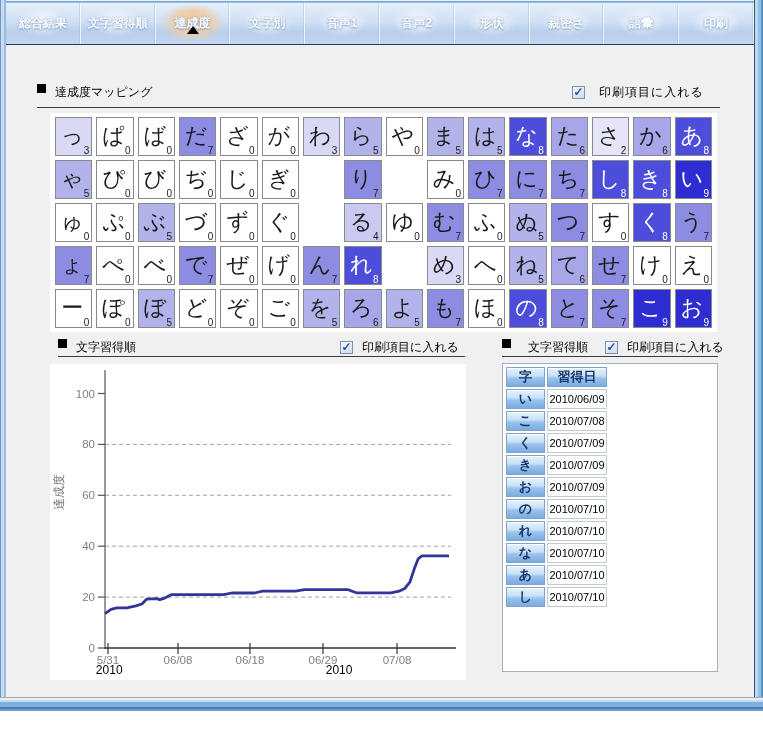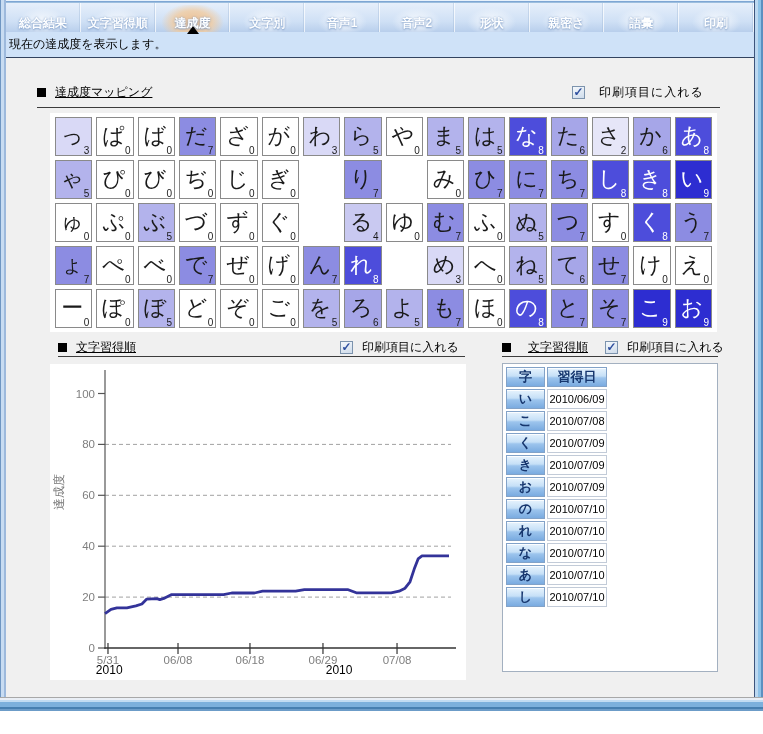--- a/index.html
+++ b/index.html
@@ -21,21 +21,21 @@
     font-size:12px; font-weight:bold; color:#fdfeff; text-shadow:0 1px 2px rgba(125,156,200,.9),0 0 2px rgba(125,156,200,.7); }
   .tab .glow { position:absolute; left:10%; right:10%; top:12%; bottom:16%;
     background:radial-gradient(ellipse 58% 68% at 50% 48%, rgba(255,255,255,.85), rgba(255,255,255,0) 72%); }
   .tab.selected .glow { left:4%; right:4%; top:6%; bottom:10%;
     background:radial-gradient(ellipse 60% 70% at 50% 50%, #ecbf92 0%, rgba(240,205,165,.85) 48%, rgba(240,208,170,0) 78%); }
   .tab span { position:relative; }
   .tri { position:absolute; left:187px; top:26px; width:0; height:0;
     border-left:6px solid transparent; border-right:6px solid transparent; border-bottom:8px solid #000; z-index:5; }
   .statusbar { position:absolute; left:6px; top:32px; width:748px; height:26px; background:#cfe2f8;
     border-bottom:1px solid #33435f; display:flex; align-items:center; font-size:12px; color:#000; padding-left:3px; }
-  .sechead { position:absolute; font-size:12px; color:#000; display:flex; align-items:center;text-decoration:underline; }
+  .sechead { position:absolute; font-size:12px; color:#000; display:flex; align-items:flex-start; }
   .sq { display:inline-block; width:9px; height:9px; background:#000; margin-right:9px; }
   .checkrow { position:absolute; display:flex; align-items:center; font-size:12px; color:#000; }
   .cb { display:inline-block; width:13px; height:13px; background:linear-gradient(160deg,#f4f8fc,#cfdceb); border:1px solid #7c93ad; margin-right:9px;
     color:#2d4e9e; font-size:12px; line-height:11px; text-align:center; font-weight:bold; }
   .secline { position:absolute; height:1px; background:#3c3c3c; }
   .gridbox { position:absolute; left:50px; top:113px; width:667px; height:219px; background:#fff; }
   .kgrid { position:absolute; left:5px; top:4px; right:5px; bottom:4px; display:grid;
     grid-template-columns:repeat(16,1fr); grid-template-rows:repeat(5,1fr); gap:4px; }
   .kcell { border:1px solid #8a8a8a; position:relative; display:flex; align-items:center; justify-content:center;
     font-size:22px; color:#1a1a1a; padding-right:3px; padding-bottom:2px; }
@@ -94,23 +94,20 @@
         <div class="glow"></div>
         <span>語彙</span>
       </div>
       <div class="tab">
         <div class="glow"></div>
         <span>印刷</span>
       </div>
     </div>
   <div class="tri"></div>
 
-  <div class="statusbar">
-    <span>現在の達成度を表示します。</span>
-  </div>
 
   <div class="sechead" style="left:37px; top:84px;">
     <span class="sq"></span>
     <span>達成度マッピング</span>
   </div>
   <div class="checkrow" style="left:572px; top:84px;">
     <span class="cb" style="margin-right:14px;">✓</span>
     <span style="letter-spacing:1px;">印刷項目に入れる</span>
   </div>
   <div class="secline" style="left:37px; top:107px; width:683px;"></div>

